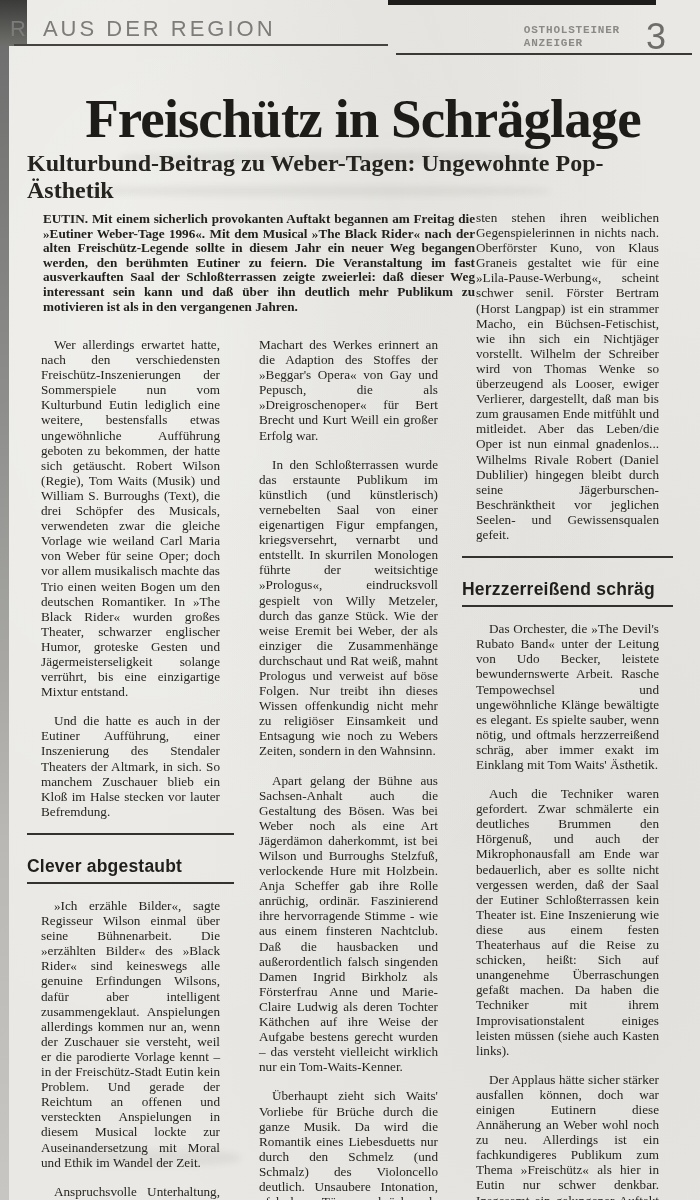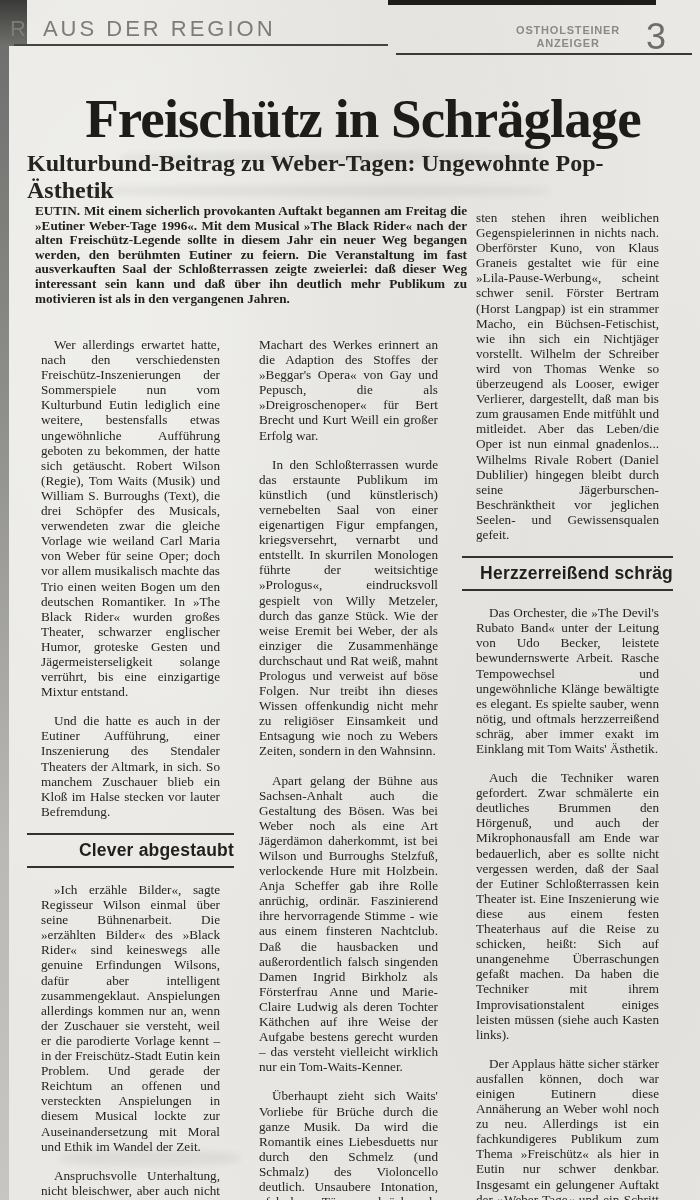--- a/index.html
+++ b/index.html
@@ -22,44 +22,44 @@
   .bleed{position:absolute;filter:blur(3px);opacity:0.07;background:#4a4840;border-radius:40%;}
   .bleed.b1{left:120px;top:152px;width:420px;height:12px;}
   .bleed.b2{left:80px;top:186px;width:470px;height:10px;}
   .bleed.b3{left:60px;top:1150px;width:180px;height:16px;}
   
   .section-label{position:absolute;left:10px;top:16px;
     font-family:"Liberation Sans",sans-serif;font-size:22px;color:#7d7c7a;
     letter-spacing:3px;white-space:nowrap;}
   .section-label .prefix{margin-right:14px;}
   .rule-left{position:absolute;left:14px;top:44px;width:374px;height:2px;background:#45443f;}
-  .paper-name{position:absolute;right:80px;top:24px;text-align:center;
-    font-family:Liberation Sans, sans-serif;font-size:11px;line-height:12.5px;
+  .paper-name{position:absolute;right:80px;top:24px;text-align:left;
+    font-family:Liberation Mono, monospace;font-size:11px;line-height:12.5px;
     color:#8b8a87;letter-spacing:0.8px;font-weight:bold;}
   .page-number{position:absolute;right:34px;top:16px;
     font-family:"Liberation Sans",sans-serif;font-size:36px;color:#6e6d6a;}
   .rule-right{position:absolute;left:396px;top:53px;width:296px;height:2px;background:#3a3936;}
   
   .headline{position:absolute;left:27px;top:78px;width:648px;margin:12px;
     text-align:center;font-size:55px;line-height:1.05;font-weight:bold;
     letter-spacing:-1px;color:#1d1c18;}
   .subheadline{position:absolute;left:27px;top:150px;width:648px;margin:0;
     text-align:left;font-size:24px;font-weight:bold;color:#25241f;}
   
-  .lead{position:absolute;left:27px;top:196px;width:432px;margin:8px;
+  .lead{position:absolute;left:27px;top:196px;width:432px;margin:16px;
     font-size:13.2px;line-height:14.6px;font-weight:bold;text-align:justify;color:#22211c;}
   .col{position:absolute;top:323px;width:207px;font-size:13.2px;line-height:15.1px;
     text-align:justify;color:#26251f;}
   .col-left{left:27px;}
   .col-mid{left:245px;}
   .col-right{left:462px;top:196px;width:211px;}
   .col p{margin:14px;text-indent:13px;}
   .col p.noindent{text-indent:0;}
   .crosshead{border-top:2px solid #33322e;border-bottom:2px solid #33322e;
-    margin:9px 0;padding:8px 0 8px;text-align:right;
+    margin:9px 0;padding:24px 0 8px;text-align:left;
     font-family:"Liberation Sans",sans-serif;font-weight:bold;font-size:17.5px;
     letter-spacing:0.2px;color:#201f1b;text-indent:0;}
   .byline-row{display:flex;justify-content:flex-start;align-items:baseline;}
   .byline{font-weight:bold;}
 </style>
 </head>
 <body>
 
 <div class="page">
 

